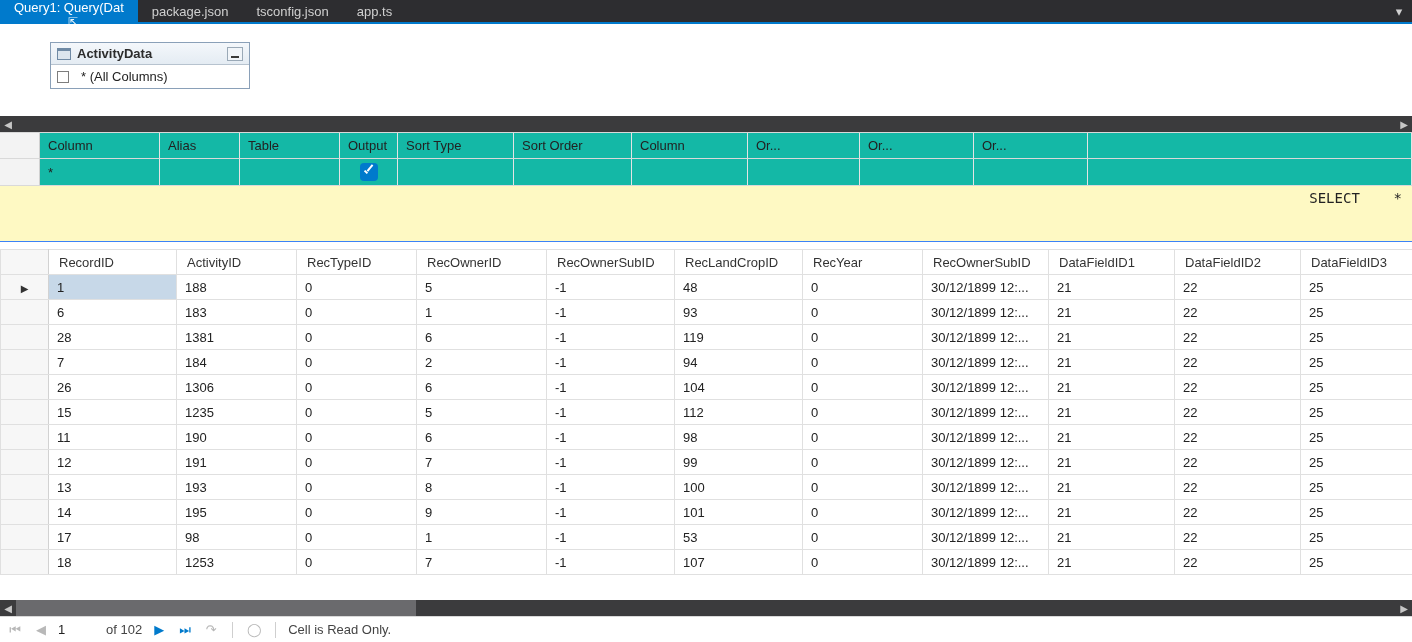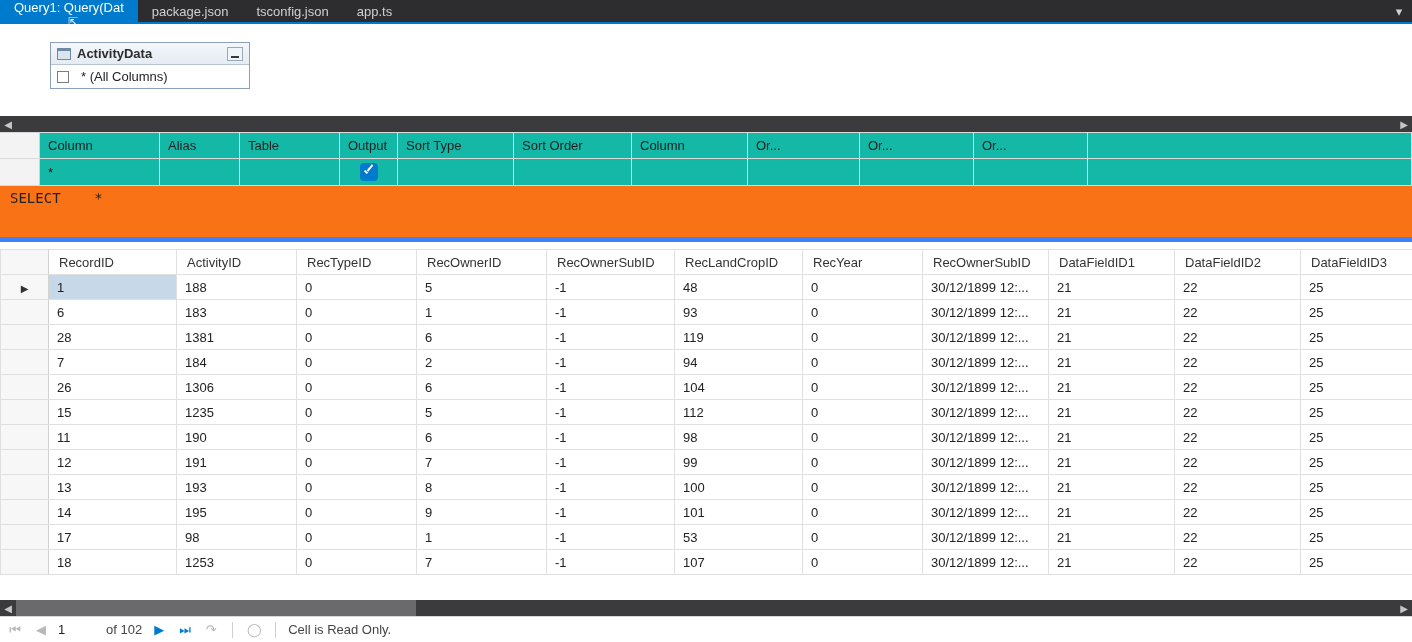--- a/index.html
+++ b/index.html
@@ -145,23 +145,24 @@
   .criteria-row .chk-out::before{
     content:""; position:absolute; left:6px; top:4px;
     width:8px; height:2px; background:#fff; transform:rotate(-50deg);
   }
   
   .sql-pane {
     padding:4px 10px 10px 10px;
     font-family: Consolas, monospace;
     font-size:14px;
     color:#222;
-    border-bottom:5px solid #3b82f6;
-    background:#f97316;
+    border-bottom:1px solid #3b82f6;
+    background:#fef9c3;
     height:56px;
+    text-align:right;
   }
   .sql-pane .kw { color:#222; }
   
   .results-wrap { flex:1; overflow:hidden; display:flex; flex-direction:column;margin-top:7px;}
   .results-scroll { overflow:auto; flex:1; }
   table.results {
     border-collapse:collapse;
     width:100%;
     table-layout:fixed;
   }

